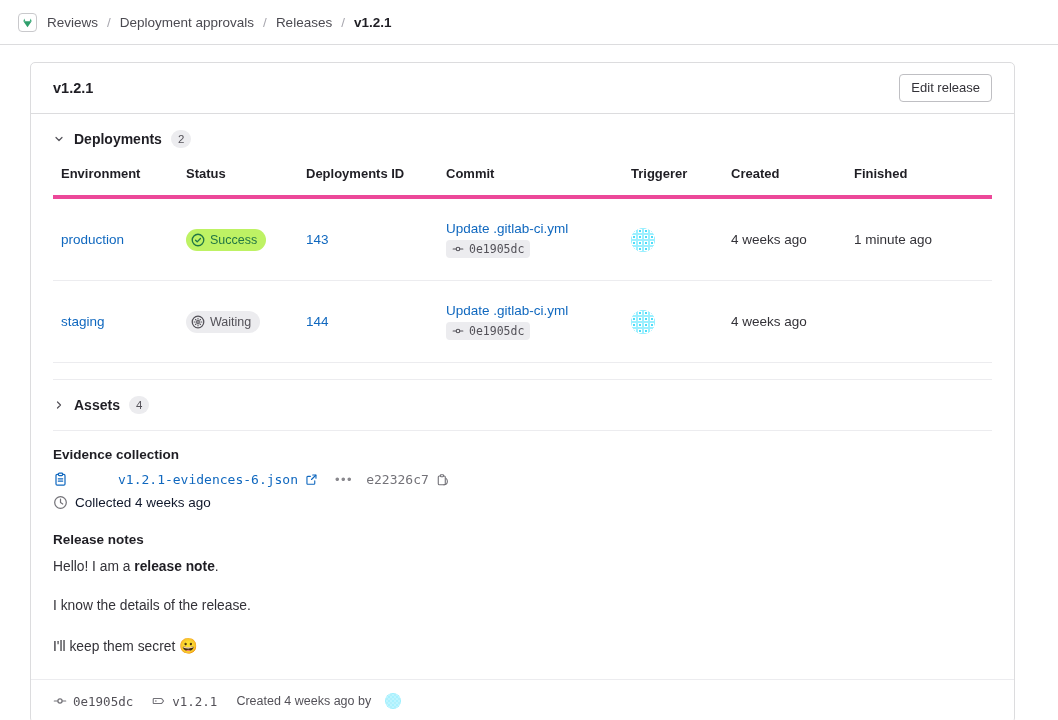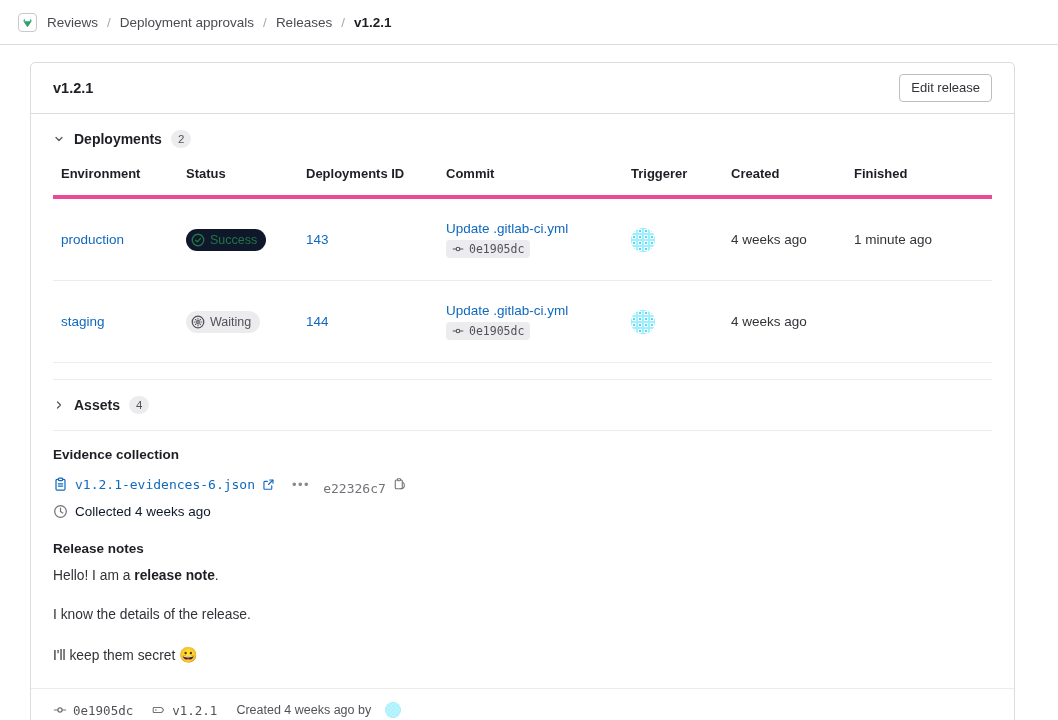--- a/index.html
+++ b/index.html
@@ -101,21 +101,21 @@
   .lnk { color: #1068bf; text-decoration: none; font-size: 13.5px; }
 
   .badge {
     display: inline-flex; align-items: center; gap: 5px;
     border-radius: 11px;
     padding: 2px 9px 2px 5px;
     font-size: 12.5px;
     line-height: 18px;
     white-space: nowrap;
   }
-  .badge.success { background: #0f172a; color: #217645; }
+  .badge.success { background: #bef264; color: #217645; }
   .badge.waiting { background: #ececef; color: #535158; }
 
   .commit-cell { display: flex; flex-direction: column; gap: 4px; align-items: flex-start; }
   .sha-badge {
     display: inline-flex; align-items: center; gap: 5px;
     background: #ececef; color: #535158;
     border-radius: 4px;
     padding: 1px 6px;
     font-size: 11.5px;
     font-family: "DejaVu Sans Mono", monospace;
@@ -137,27 +137,27 @@
     margin: 0 22px;
     padding: 16px 0 0 0;
   }
   .sub-title { font-size: 13.5px; font-weight: 700; color: #1f1e24; margin-bottom: 10px; }
   .evidence-row { display: flex; align-items: center; gap: 7px; }
   .evi-file {
     font-family: "DejaVu Sans Mono", monospace;
     font-size: 13px;
     color: #1068bf;
     text-decoration: none;
+    margin-left: 43px;
   }
   .dots { color: #89888d; font-size: 13px; letter-spacing: 1.5px; margin: 0 6px 0 10px; }
   .evi-hash {
     font-family: "DejaVu Sans Mono", monospace;
     font-size: 13px;
     color: #737278;
-    margin-top: 9px;
   }
   .collected {
     display: flex; align-items: center; gap: 7px;
     margin-top: 8px;
     font-size: 13.5px;
     color: #0f172a;
   }
 
   
   .notes { margin: 22px 22px 0 22px; }

